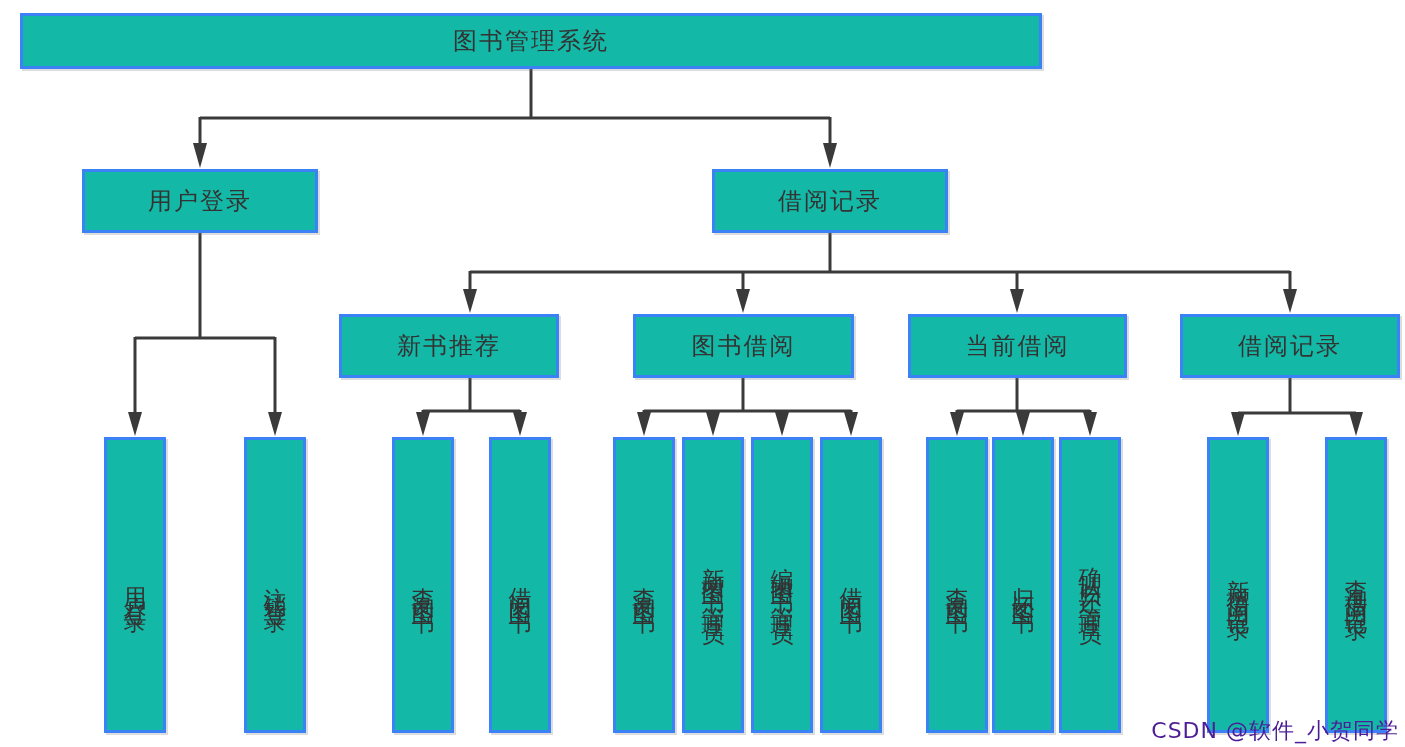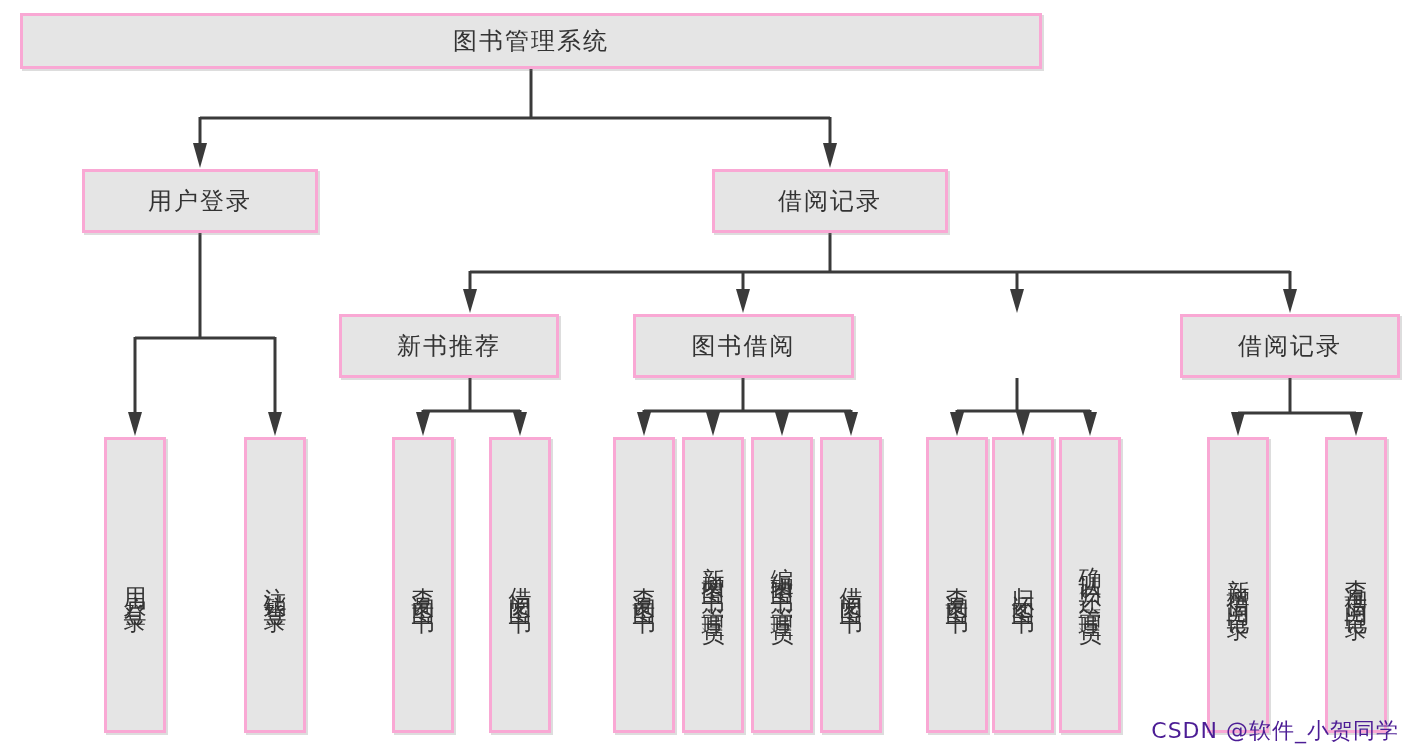--- a/index.html
+++ b/index.html
@@ -1,22 +1,22 @@
 <!DOCTYPE html>
 <html><head>
 <meta charset="utf-8">
 <style>
   html,body{margin:0;padding:0;background:#ffffff;}
   body{font-family:"DejaVu Sans","Liberation Sans",sans-serif;}
   .canvas{position:relative;width:1405px;height:747px;background:#ffffff;overflow:hidden;}
   .connectors{position:absolute;left:0;top:0;width:1405px;height:747px;}
   .node{
     position:absolute;
-    border:3px solid #f9a8d4;
-    background:#e5e5e5;
+    border:3px solid #3b82f6;
+    background:#14b8a6;
     box-shadow:2px 2px 0 rgba(120,120,120,0.25);
     display:flex;align-items:center;justify-content:center;
     color:#333333;
     box-sizing:border-box;
     z-index:2;
   }
   .hnode{font-size:24px;letter-spacing:2px;}
   .vnode{width:62px;height:296px;top:437px;}
   .vnode .vtext{
     writing-mode:vertical-rl;
@@ -120,20 +120,23 @@
   <div class="node hnode" style="left:712px;top:169px;width:236px;height:64px;">
     <span>借阅记录</span>
   </div>
 
   <div class="node hnode" style="left:339px;top:314px;width:220px;height:64px;">
     <span>新书推荐</span>
   </div>
   <div class="node hnode" style="left:633px;top:314px;width:221px;height:64px;">
     <span>图书借阅</span>
   </div>
+  <div class="node hnode" style="left:908px;top:314px;width:219px;height:64px;">
+    <span>当前借阅</span>
+  </div>
   <div class="node hnode" style="left:1180px;top:314px;width:220px;height:64px;">
     <span>借阅记录</span>
   </div>
 
   <div class="node vnode" style="left:104px;">
     <span class="vtext">用户登录</span>
   </div>
   <div class="node vnode" style="left:244px;">
     <span class="vtext">注销登录</span>
   </div>

